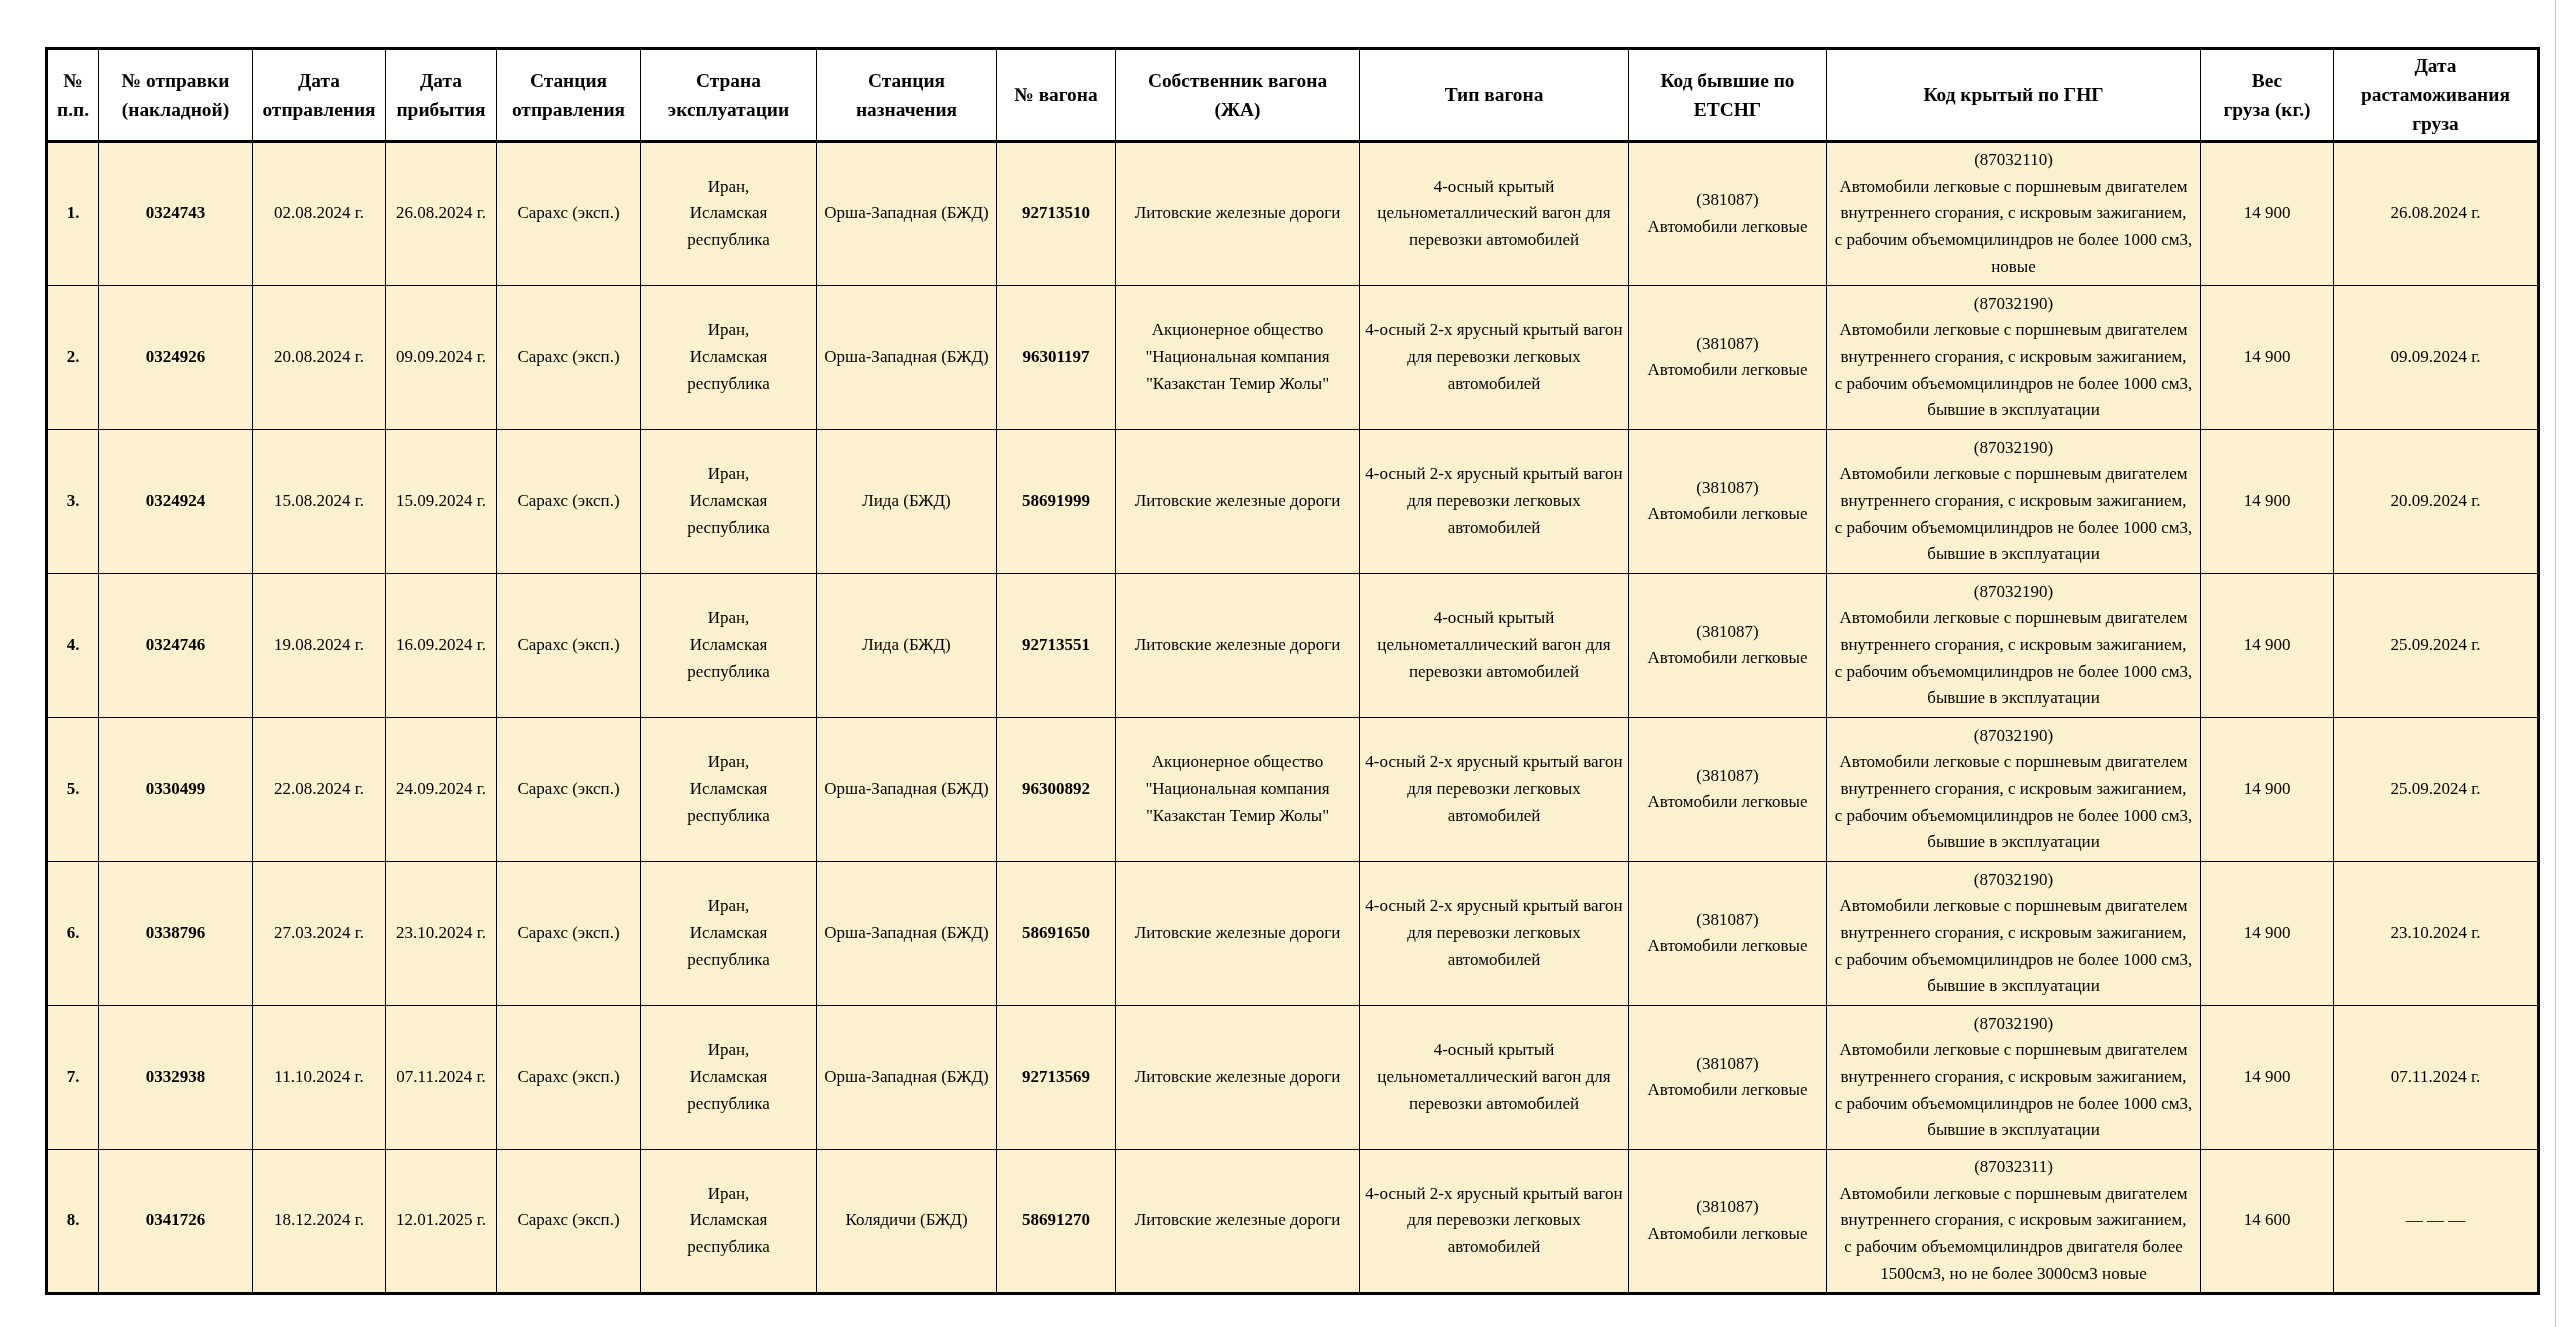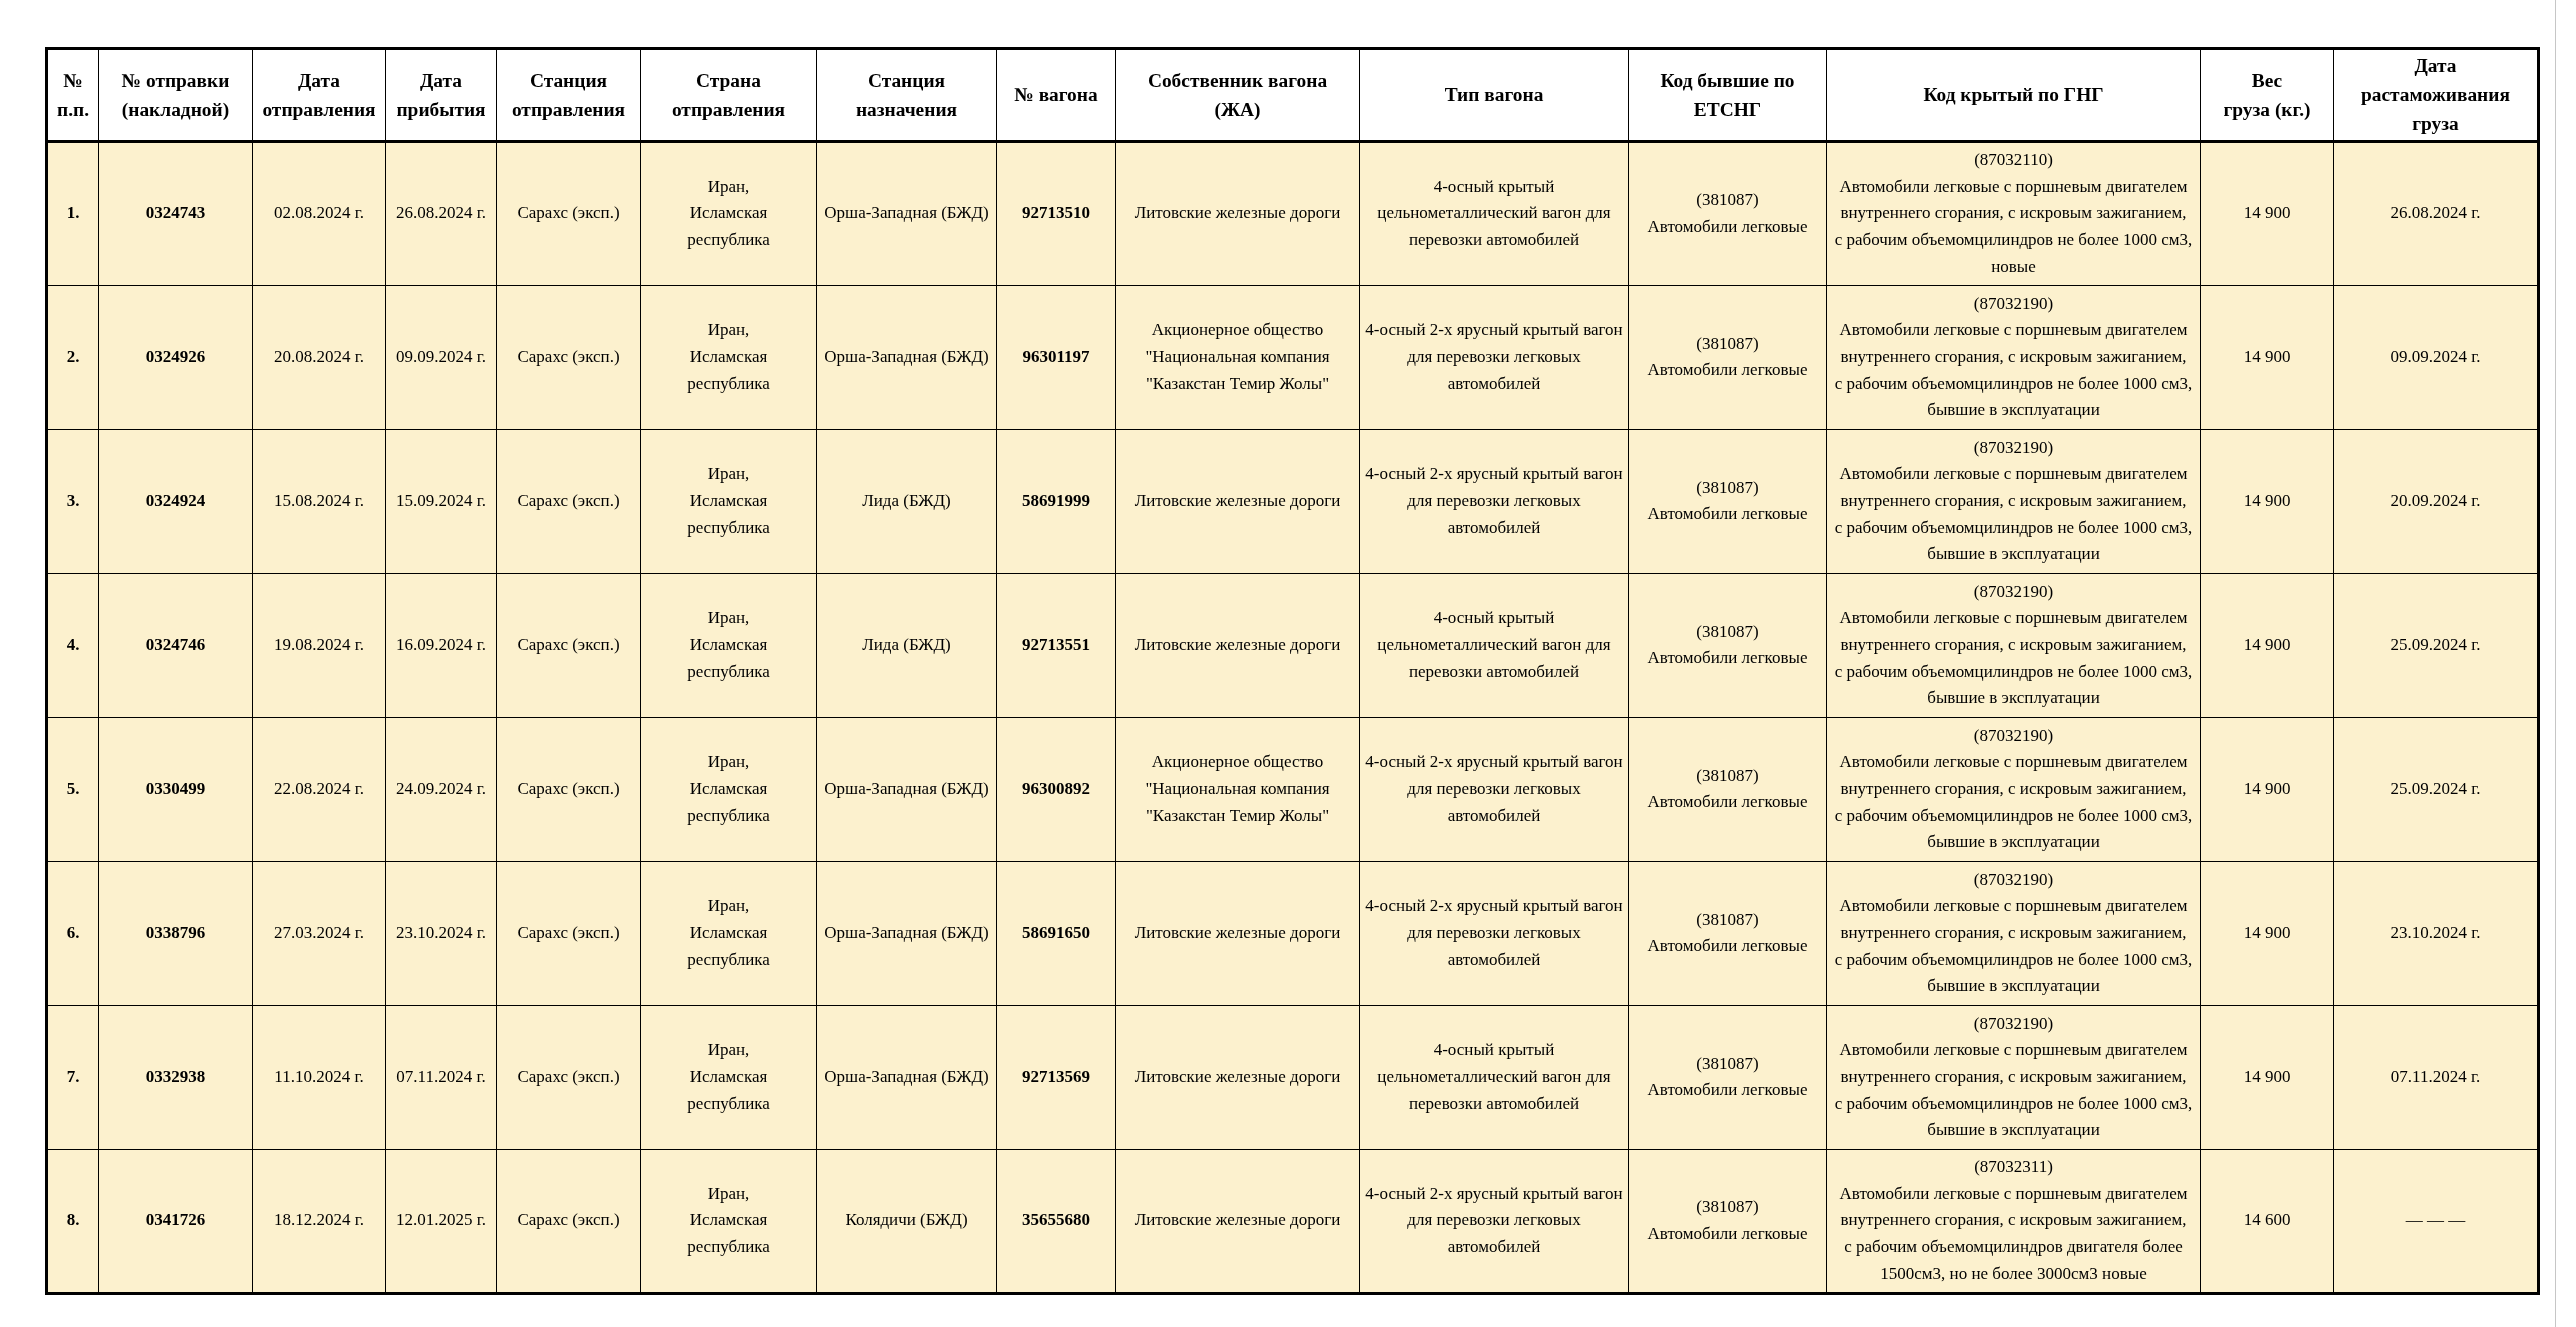--- a/index.html
+++ b/index.html
@@ -85,21 +85,21 @@
 п.п.</th>
         <th>№ отправки
 (накладной)</th>
         <th>Дата
 отправления</th>
         <th>Дата
 прибытия</th>
         <th>Станция
 отправления</th>
         <th>Страна
-отправления</th>
+эксплуатации</th>
         <th>Станция
 назначения</th>
         <th>№ вагона</th>
         <th>Собственник вагона
 (ЖА)</th>
         <th>Тип вагона</th>
         <th>Код бывшие по
 ЕТСНГ</th>
         <th>Код крытый по ГНГ</th>
         <th>Вес
@@ -292,21 +292,21 @@
       <tr>
         <td class="b">8.</td>
         <td class="b">0341726</td>
         <td>18.12.2024 г.</td>
         <td>12.01.2025 г.</td>
         <td>Сарахс (эксп.)</td>
         <td>Иран,
 Исламская
 республика</td>
         <td>Колядичи (БЖД)</td>
-        <td class="b">35655680</td>
+        <td class="b">58691270</td>
         <td>Литовские железные дороги</td>
         <td>4-осный 2-х ярусный крытый вагон
 для перевозки легковых
 автомобилей</td>
         <td>(381087)
 Автомобили легковые</td>
         <td>(87032311)
 Автомобили легковые с поршневым двигателем
 внутреннего сгорания, с искровым зажиганием,
 с рабочим объемомцилиндров двигателя более

